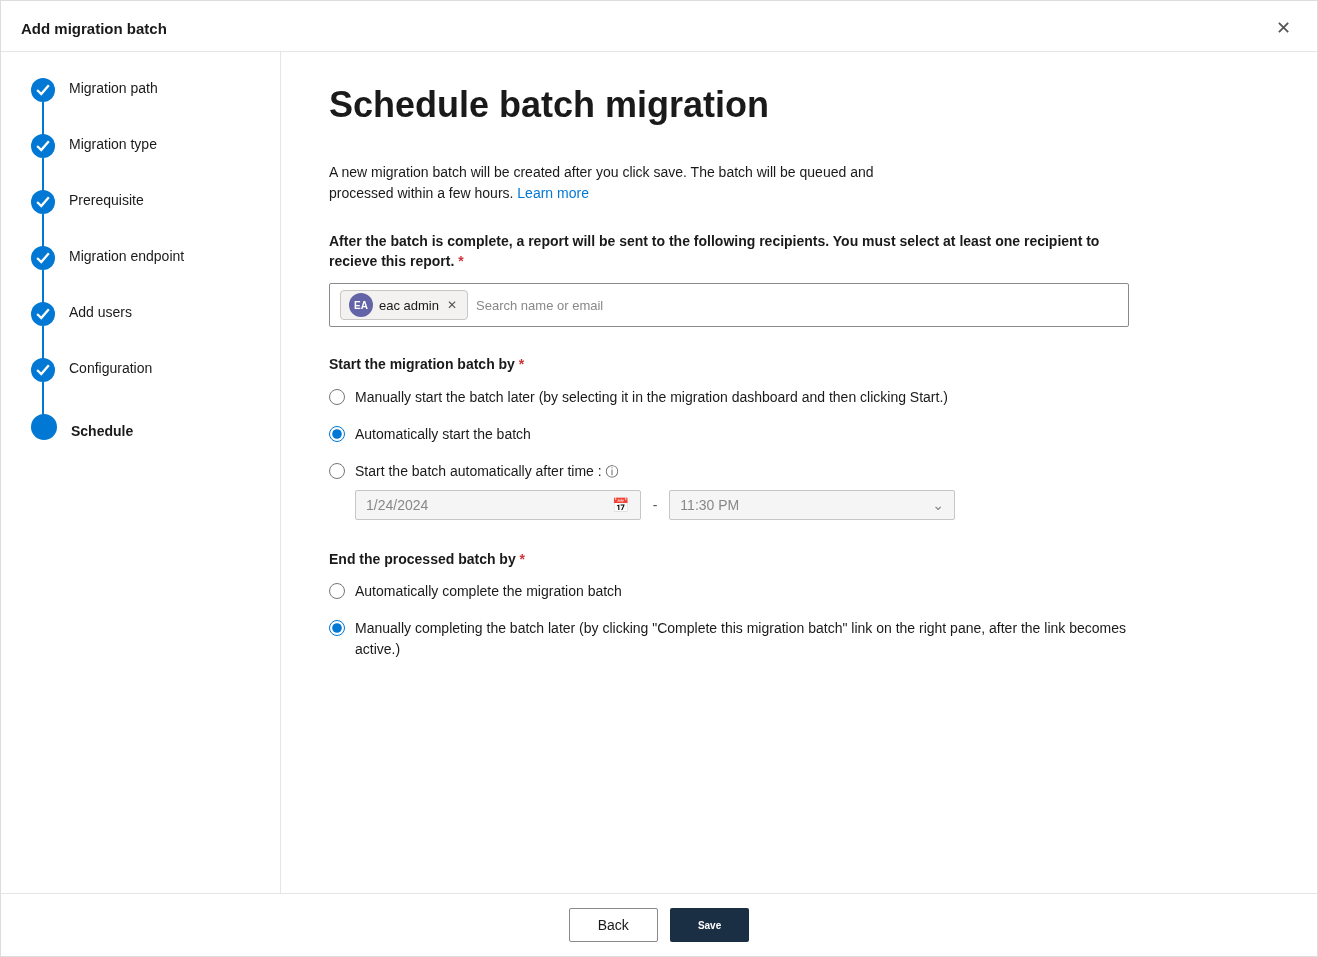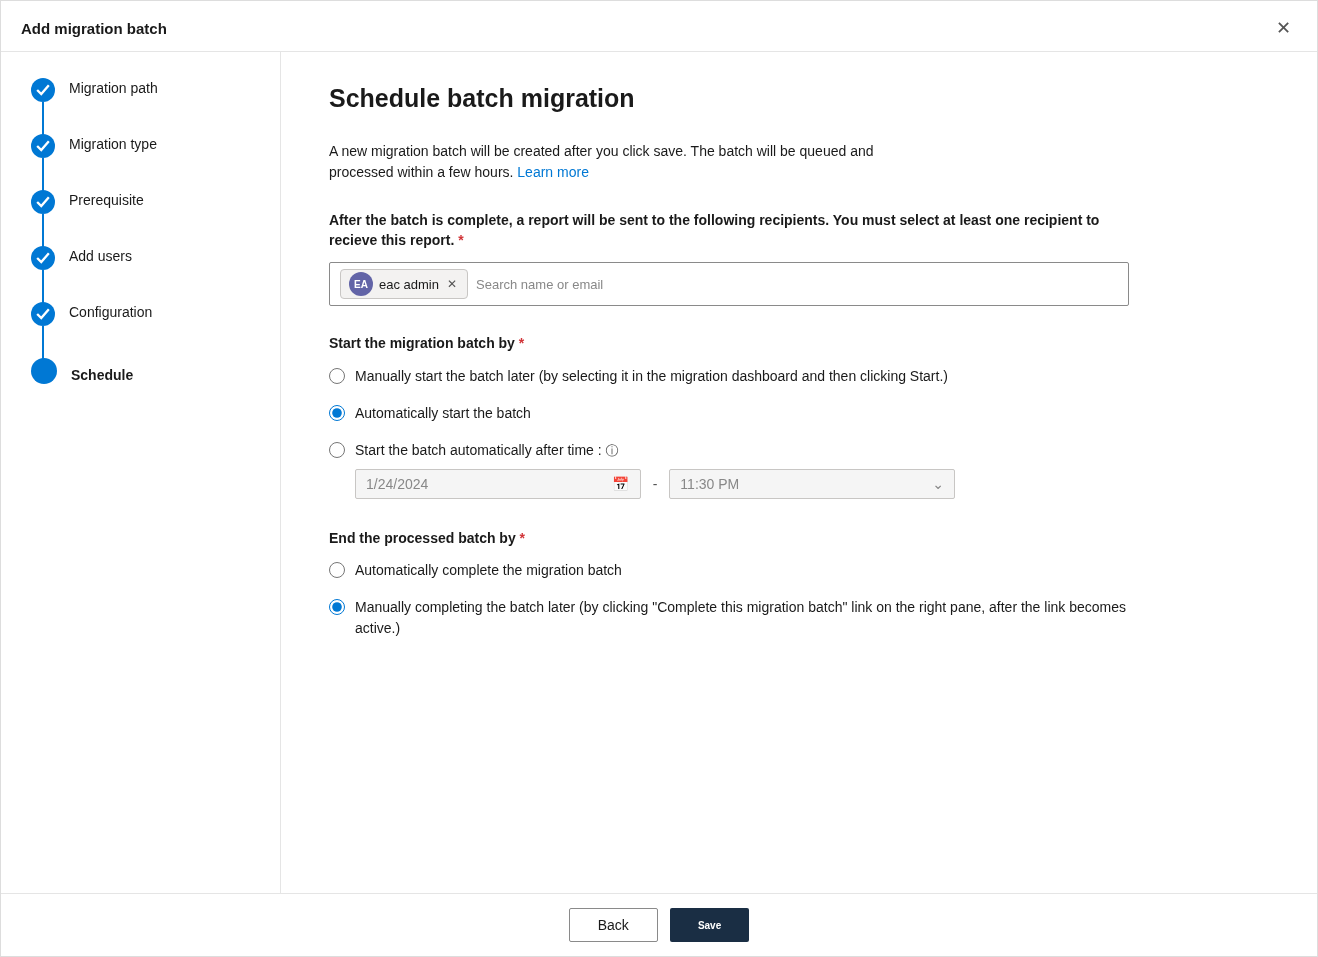--- a/index.html
+++ b/index.html
@@ -112,24 +112,24 @@
     }
 
     
     .main-content {
       flex: 1;
       padding: 32px 48px 20px 48px;
       overflow-y: auto;
     }
 
     .page-title {
-      font-size: 25px;
+      font-size: 36px;
       font-weight: 700;
       color: #1a1a1a;
-      margin-bottom: 28px;
+      margin-bottom: 36px;
     }
 
     .info-text {
       font-size: 14px;
       color: #1a1a1a;
       line-height: 1.5;
       margin-bottom: 28px;
       max-width: 800px;
     }
 
@@ -359,20 +359,29 @@
       <div class="step-item">
         <div class="step-connector"></div>
         <div class="step-icon">
           <svg viewBox="0 0 12 10">
               <polyline points="1,5 4.5,8.5 11,1" stroke="#fff" stroke-width="2" fill="none"></polyline>
             </svg>
         </div>
         <span class="step-label">Prerequisite</span>
       </div>
 
+      <div class="step-item">
+        <div class="step-connector"></div>
+        <div class="step-icon">
+          <svg viewBox="0 0 12 10">
+              <polyline points="1,5 4.5,8.5 11,1" stroke="#fff" stroke-width="2" fill="none"></polyline>
+            </svg>
+        </div>
+        <span class="step-label">Migration endpoint</span>
+      </div>
 
       <div class="step-item">
         <div class="step-connector"></div>
         <div class="step-icon">
           <svg viewBox="0 0 12 10">
               <polyline points="1,5 4.5,8.5 11,1" stroke="#fff" stroke-width="2" fill="none"></polyline>
             </svg>
         </div>
         <span class="step-label">Add users</span>
       </div>

